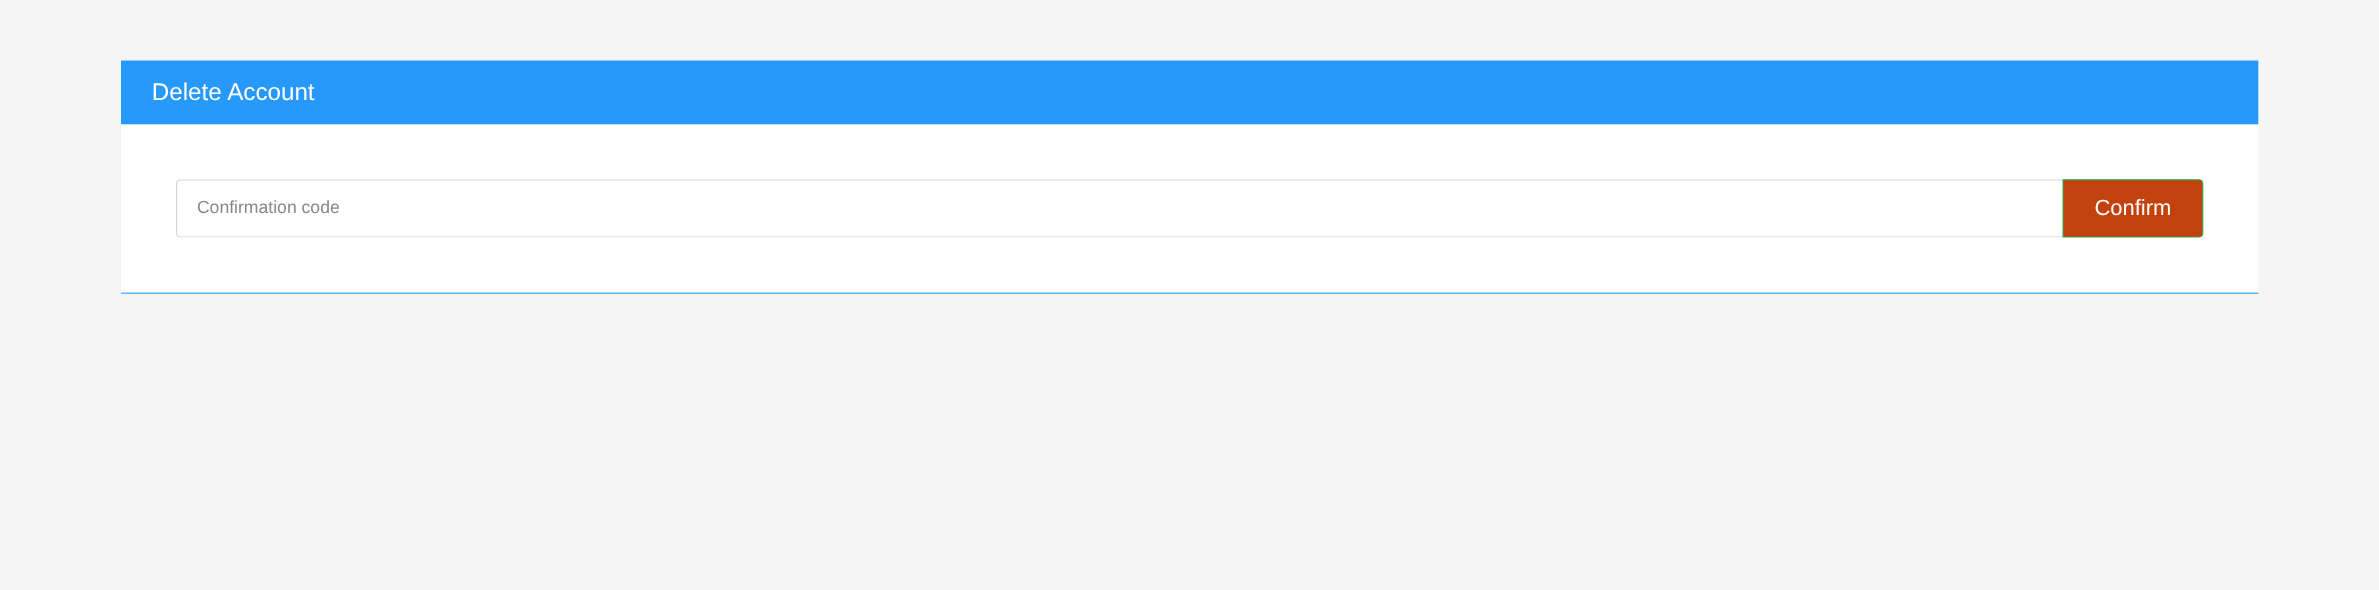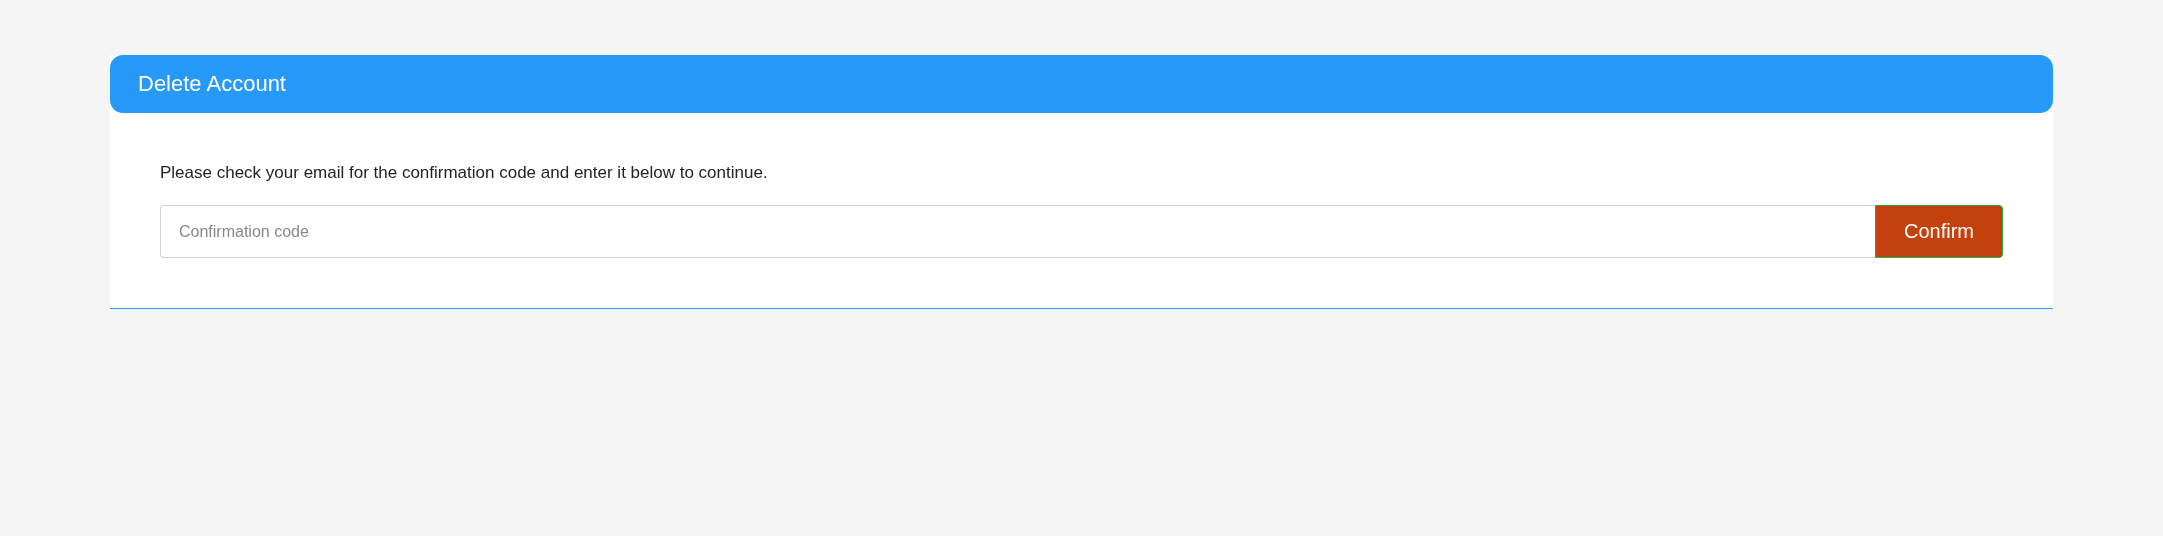--- a/index.html
+++ b/index.html
@@ -15,21 +15,20 @@
     .panel {
       background-color: #ffffff;
       border-bottom: 1px solid #2699fb;
     }
     .panel-header {
       background-color: #2699fb;
       color: #ffffff;
       padding: 16px 28px;
       font-size: 22px;
       font-weight: 400;
-      border-radius: 13px;
     }
     .panel-body {
       padding: 50px 50px 50px 50px;
     }
     .instruction-text {
       font-size: 17px;
       color: #212529;
       margin-bottom: 22px;
     }
     .input-group {
@@ -59,19 +58,18 @@
       border-radius: 0 4px 4px 0;
       cursor: pointer;
     }
   </style>
 </head>
 <body>
 
 <div class="panel">
   <div class="panel-header">Delete Account</div>
   <div class="panel-body">
-    <p class="instruction-text">Please check your email for the confirmation code and enter it below to continue.</p>
     <div class="input-group">
       <input type="text" class="confirmation-input" placeholder="Confirmation code" style="">
       <button class="confirm-button">Confirm</button>
     </div>
   </div>
 </div>
 
 </body></html>

